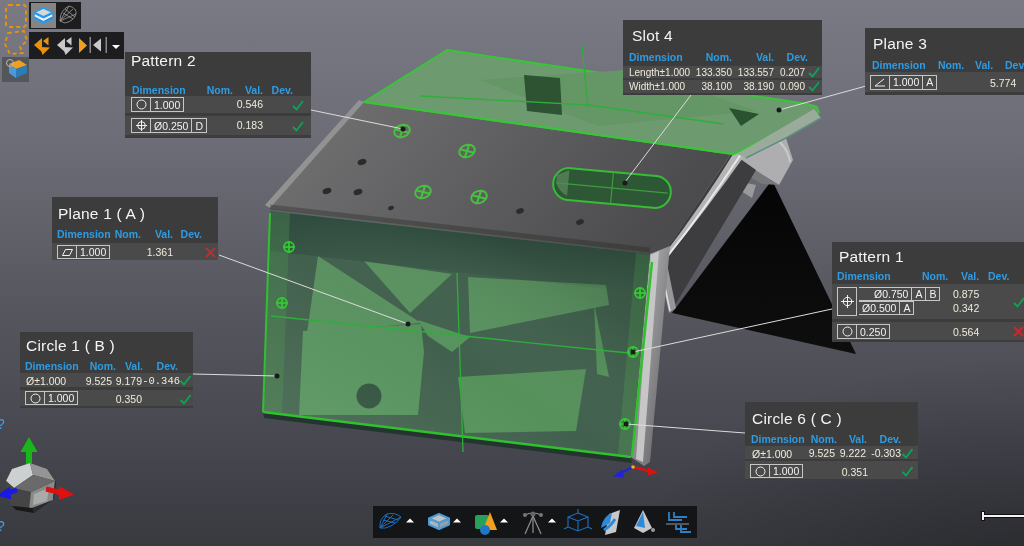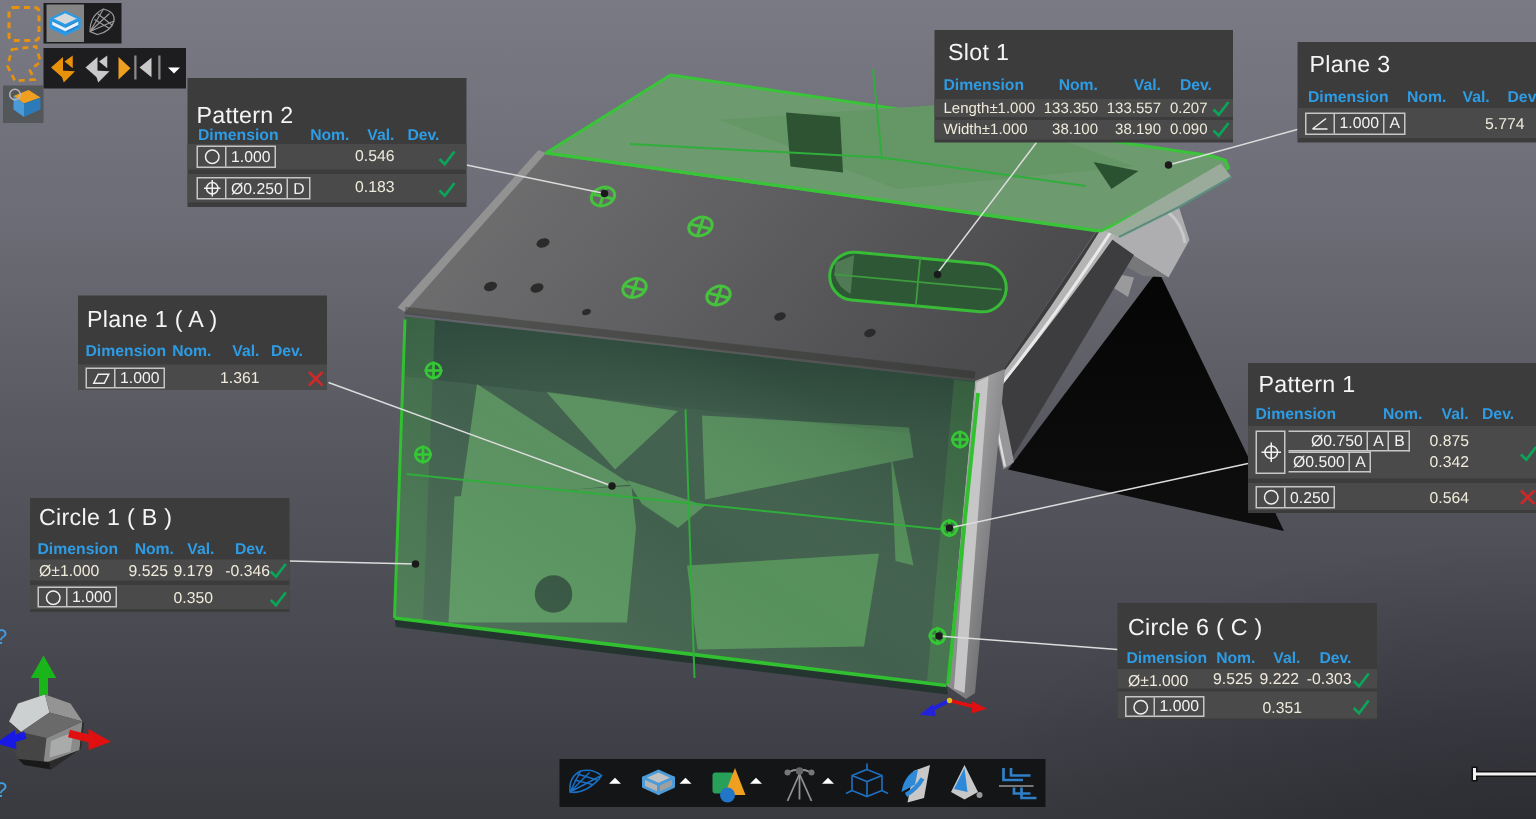--- a/index.html
+++ b/index.html
@@ -335,21 +335,21 @@
  <circle cx="280" cy="24" r="2" fill="#999"></circle>
 
  <g stroke="#2f7fc8" stroke-width="1.8" fill="none">
   <path d="M296,6 L296,14 L309,14 M301,6 L301,11 L314,11"></path>
   <path d="M303,19 L303,23 L314,23 M308,19 L308,26 L318,26"></path>
  </g>
  <line x1="293" y1="18" x2="316" y2="18" stroke="#999" stroke-width="1"></line>
 </svg>
 
 <div class="tbl" style="left:125px;top:52px;width:186px;height:86px;">
- <div class="ttl" style="left:6px;top:17px;">Pattern 2</div>
+ <div class="ttl" style="left:6px;top:0;">Pattern 2</div>
  <div class="row" style="top:43.5px;height:17.5px;"></div>
  <div class="row" style="top:63.5px;height:19px;"></div>
  <div class="hdr" style="left:7px;top:32px;">Dimension</div>
  <div class="hdr" style="right:78px;top:32px;">Nom.</div>
  <div class="hdr" style="right:48px;top:32px;">Val.</div>
  <div class="hdr" style="right:18px;top:32px;">Dev.</div>
  <span class="gdt" style="left:6px;top:45px;">
         <span class="s">
           <svg width="11" height="11">
             <circle cx="5.5" cy="5.5" r="4.5" fill="none" stroke="#f0f0f0" stroke-width="1"></circle>
@@ -372,21 +372,21 @@
         <span class="t">Ø0.250</span>
         <span class="t">D</span>
       </span>
  <div class="c" style="right:48px;top:67px;">0.183</div>
  <svg class="ck" style="right:6px;top:68px;" width="14" height="12">
         <polyline points="2,7 5.5,10.5 12,2" fill="none" stroke="#0aa558" stroke-width="1.8"></polyline>
       </svg>
 </div>
 
 <div class="tbl" style="left:623px;top:20px;width:199px;height:75px;">
- <div class="ttl" style="left:9px;top:7px;">Slot 1</div>
+ <div class="ttl" style="left:9px;top:7px;">Slot 4</div>
  <div class="row" style="top:45.5px;height:12px;"></div>
  <div class="row" style="top:59.5px;height:13px;"></div>
  <div class="hdr" style="left:6px;top:31px;">Dimension</div>
  <div class="hdr" style="right:90px;top:31px;">Nom.</div>
  <div class="hdr" style="right:48px;top:31px;">Val.</div>
  <div class="hdr" style="right:14px;top:31px;">Dev.</div>
  <div class="c" style="left:6px;top:47px;font-size:10px;">Length±1.000</div>
  <div class="c" style="right:90px;top:47px;font-size:10px;">133.350</div>
  <div class="c" style="right:48px;top:47px;font-size:10px;">133.557</div>
  <div class="c" style="right:17px;top:47px;font-size:10px;">0.207</div>
@@ -446,21 +446,21 @@
  <div class="ttl" style="left:6px;top:5px;">Circle 1 ( B )</div>
  <div class="row" style="top:41px;height:14px;"></div>
  <div class="row" style="top:58px;height:16px;"></div>
  <div class="hdr" style="left:5px;top:28px;">Dimension</div>
  <div class="hdr" style="right:77px;top:28px;">Nom.</div>
  <div class="hdr" style="right:50px;top:28px;">Val.</div>
  <div class="hdr" style="right:15px;top:28px;">Dev.</div>
  <div class="c" style="left:6px;top:42.5px;">Ø±1.000</div>
  <div class="c" style="right:81px;top:42.5px;">9.525</div>
  <div class="c" style="right:51px;top:42.5px;">9.179</div>
- <div class="c" style="right:13px;top:42.5px;">-0.346</div>
+ <div class="c" style="right:13px;top:42.5px;font-family:Liberation Mono, monospace;">-0.346</div>
  <svg class="ck" style="right:1px;top:42px;" width="13" height="12">
         <polyline points="1.5,7 5,10.5 11.5,2" fill="none" stroke="#0aa558" stroke-width="1.8"></polyline>
       </svg>
  <span class="gdt" style="left:5px;top:59px;height:14px;">
         <span class="s">
           <svg width="11" height="11">
             <circle cx="5.5" cy="5.5" r="4.5" fill="none" stroke="#f0f0f0" stroke-width="1"></circle>
           </svg>
         </span>
         <span class="t">1.000</span>

